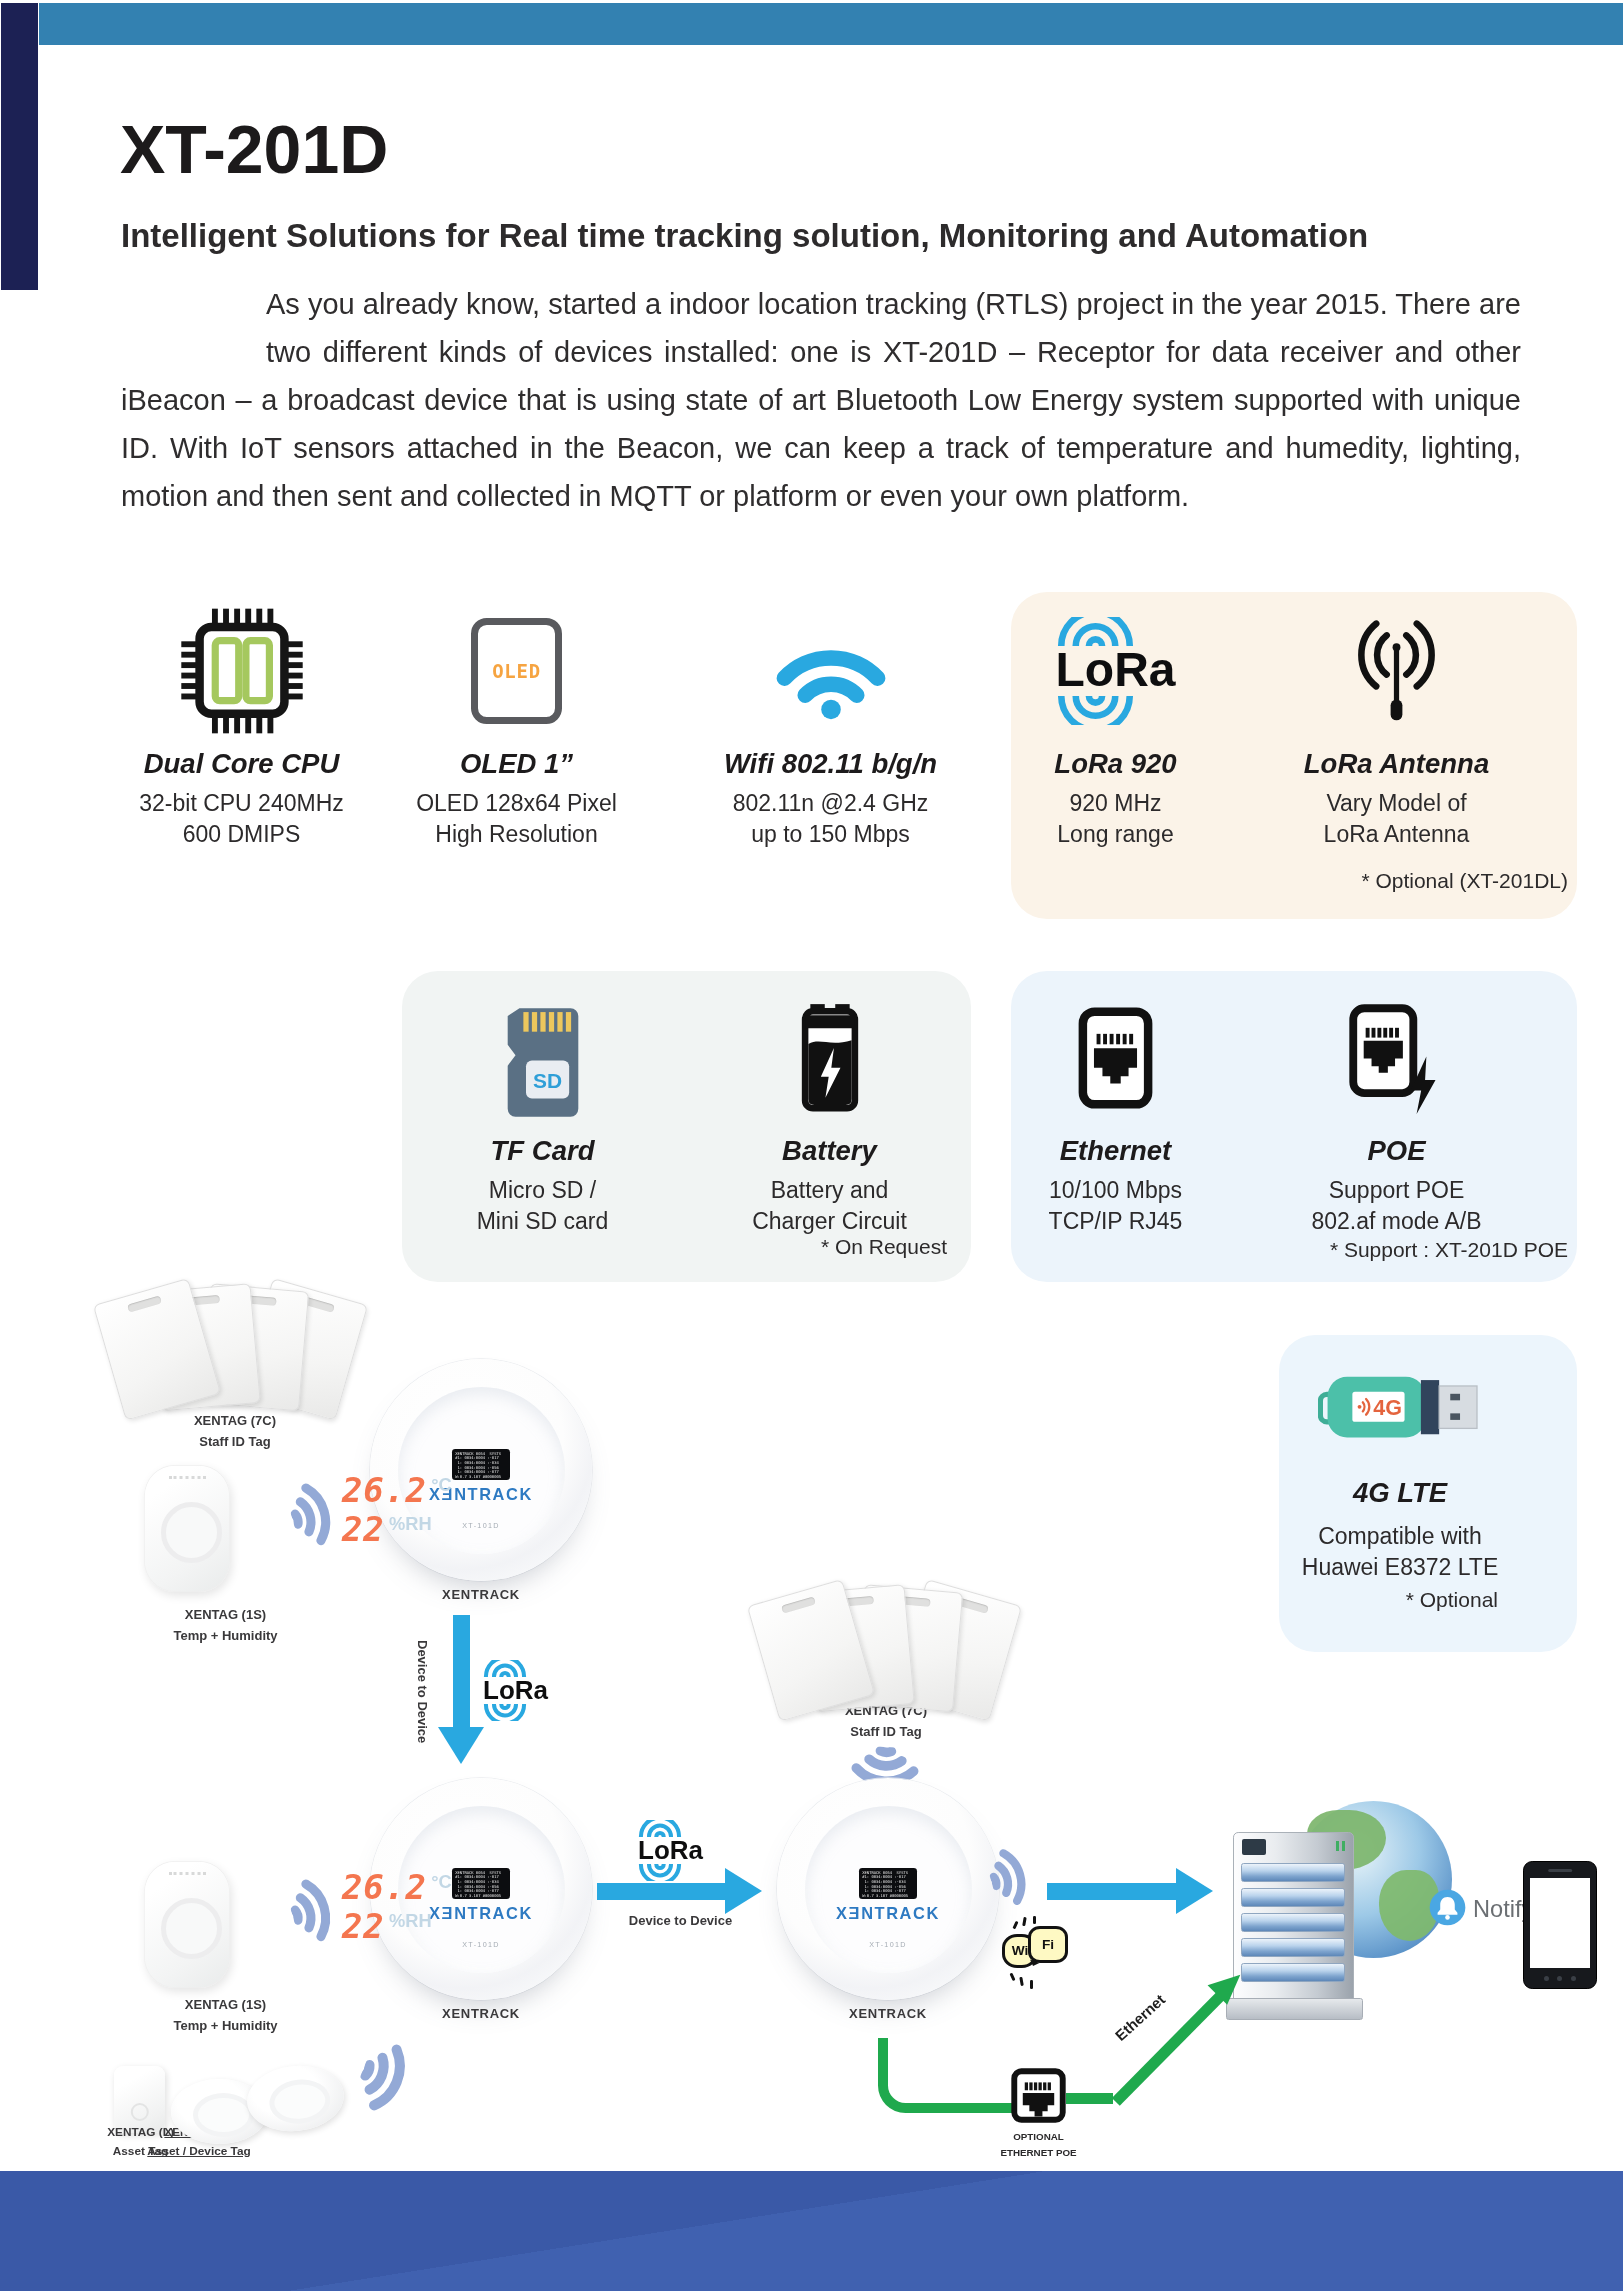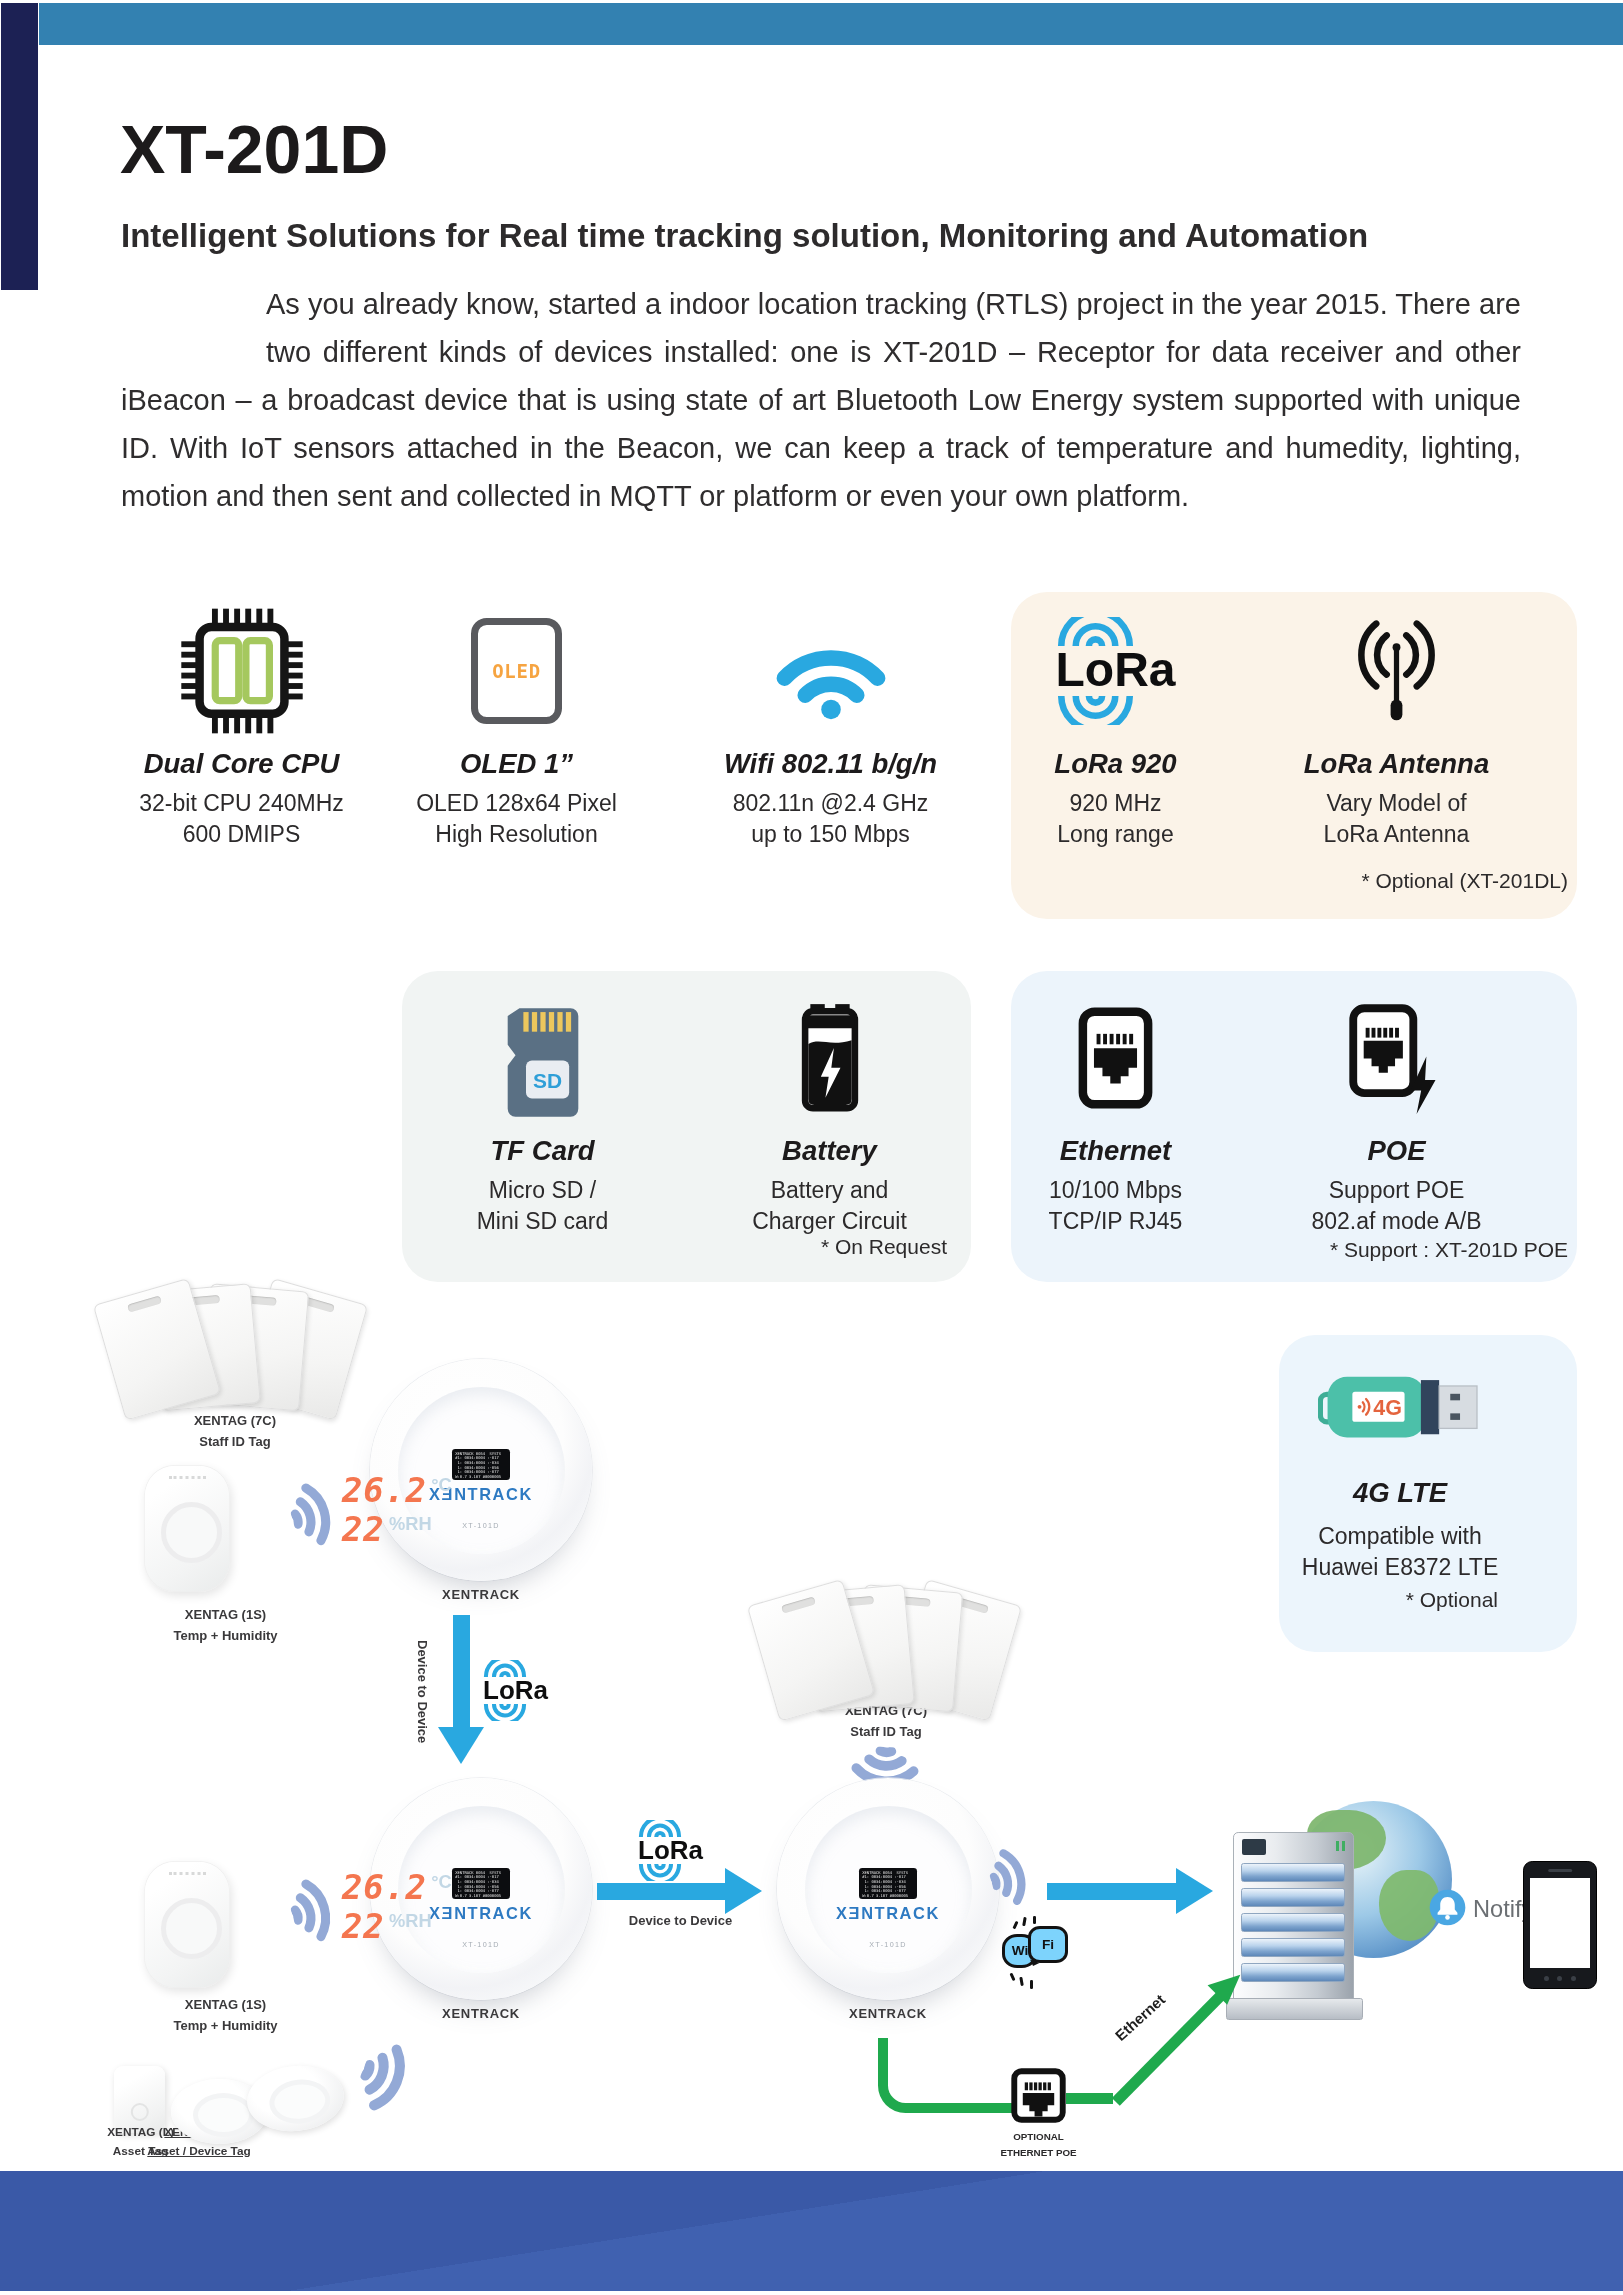--- a/index.html
+++ b/index.html
@@ -97,21 +97,21 @@
   .r-unit { font-size:18.3px; line-height:19.6px; font-weight:bold; color:#c2d7e5; margin-top:2px; }
 
   
   .arrow-shaft { position:absolute; background:#29a8e0; }
   .tri { position:absolute; width:0; height:0; }
   .d2d-label { position:absolute; font-size:13px; font-weight:bold; color:#3a393b; text-align:center; }
   .d2d-vert { writing-mode:vertical-rl; }
 
   
   .wifib { position:absolute; width:72px; height:73px; }
-  .wb { position:absolute; background:#7dd3fc; border:3.9px solid #121212; display:flex; align-items:center; justify-content:center;
+  .wb { position:absolute; background:#fef9c3; border:3.9px solid #121212; display:flex; align-items:center; justify-content:center;
     font-weight:bold; font-size:13.7px; color:#121212; }
   .wb1 { left:0; top:17px; width:30px; height:27.5px; border-radius:42% 45% 45% 42%; }
   .wb2 { left:26px; top:9.2px; width:34px; height:31px; border-radius:30%; z-index:2; }
   .wb2::after { content:''; position:absolute; left:-2.6px; bottom:-10.5px; width:0; height:0;
     border:5.9px solid transparent; border-top-color:#121212; transform:rotate(20deg); }
   .dash { position:absolute; background:#121212; border-radius:1.3px; }
 
   
   .globe { position:absolute; width:157px; height:157px; border-radius:50%;
     background:radial-gradient(circle at 38% 32%, #eaf5f9 0%, #9dc9e7 45%, #5a92c8 78%, #3f6cab 100%); }

